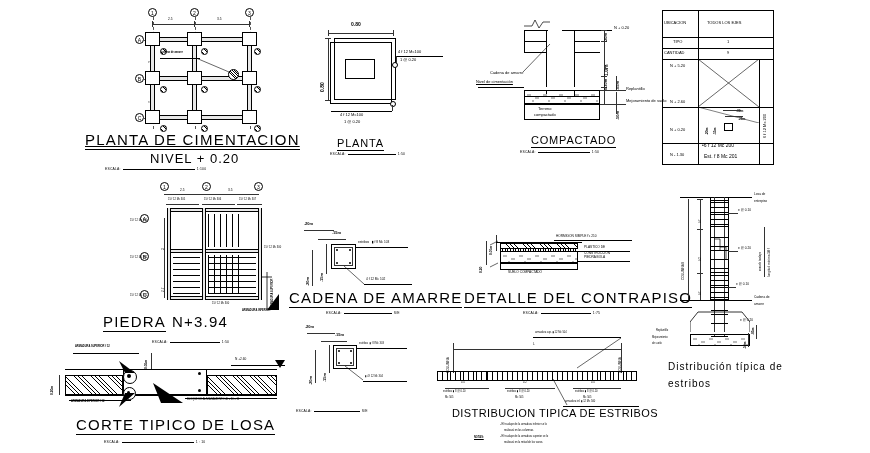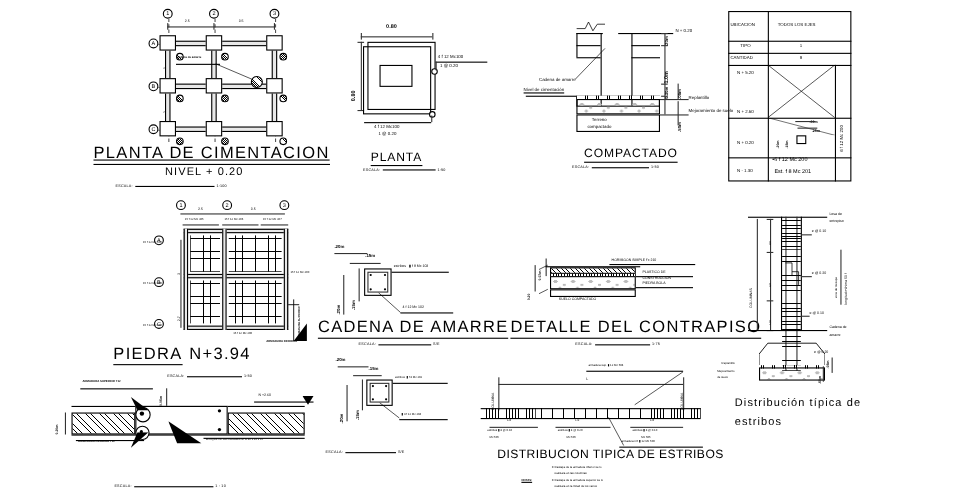--- a/index.html
+++ b/index.html
@@ -14,21 +14,21 @@
   .vl-thin{position:absolute;width:0;border-left:0.6px solid #333;}
   .hl-dash{position:absolute;height:0;border-top:0.7px dashed #555;}
   .vl-dash{position:absolute;width:0;border-left:0.7px dashed #555;}
   .box{position:absolute;border:1px solid #000;box-sizing:border-box;}
   .box-thin{position:absolute;border:0.6px solid #333;box-sizing:border-box;}
   
   .title{position:absolute;font-size:15px;letter-spacing:1.2px;white-space:nowrap;
          border-bottom:1.4px solid #000;padding-bottom:1px;font-weight:400;}
   .title-sm{position:absolute;font-size:11px;letter-spacing:.8px;white-space:nowrap;
          border-bottom:1px solid #000;padding-bottom:1px;}
-  .subtitle{position:absolute;font-size:10px;letter-spacing:1px;white-space:nowrap;}
+  .subtitle{position:absolute;font-size:13px;letter-spacing:1px;white-space:nowrap;}
   
   .scale{position:absolute;font-size:3.4px;letter-spacing:.2px;white-space:nowrap;
          display:flex;align-items:center;gap:2px;color:#000;}
   .scale .bar{display:inline-block;height:0;border-top:1px solid #000;}
   
   .t2{position:absolute;font-size:2.6px;white-space:nowrap;line-height:1.15;}
   .t3{position:absolute;font-size:3.2px;white-space:nowrap;line-height:1.15;}
   .t4{position:absolute;font-size:4px;white-space:nowrap;line-height:1.15;}
   .t5{position:absolute;font-size:5px;white-space:nowrap;line-height:1.15;}
   .bold{font-weight:bold;}
@@ -507,20 +507,21 @@
   <div class="hl" style="left:34px;top:55px;width:62px;"></div>
   <div class="t2" style="left:152px;top:54px;">BLOQUE DE ALIVIANAMIENTO 40 x 20 x 15</div>
   <div class="hl" style="left:150px;top:53px;width:92px;"></div>
 
   <div class="t3" style="left:200px;top:13px;">N +2.60</div>
   <div class="hl" style="left:196px;top:20px;width:54px;"></div>
   <svg class="abs" style="left:240px;top:15px;" width="12" height="10">
     <polygon points="0,0 10,0 5,8" fill="#000"></polygon>
   </svg>
 </div>
+<div class="title" style="left:76px;top:416px;">CORTE  TIPICO  DE  LOSA</div>
 <div class="scale" style="left:104px;top:440px;">
   <span>ESCALA:</span>
   <span class="bar" style="width:72px;"></span>
   <span>1 : 10</span>
 </div>
 
 <div class="abs" style="left:672px;top:185px;width:190px;height:165px;">
 
   <div class="hl" style="left:8px;top:12px;width:72px;"></div>
   <div class="t3" style="left:82px;top:8px;">Losa de</div>

